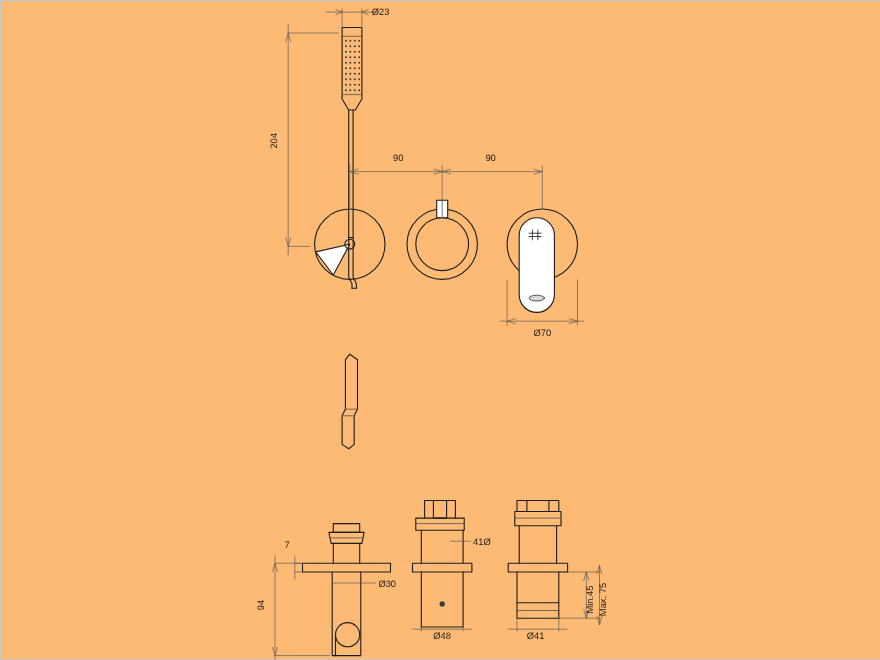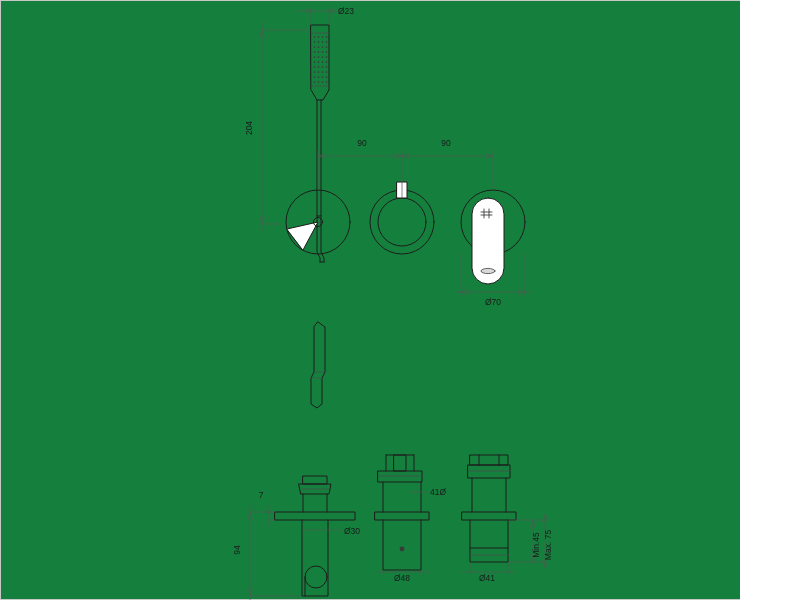--- a/index.html
+++ b/index.html
@@ -5,23 +5,23 @@
   html, body {
     margin: 0;
     padding: 0;
     background: #ffffff;
   }
   body {
     font-family: "Liberation Sans", sans-serif;
   }
   #stage {
     position: relative;
-    width: 740px;
+    width: 800px;
     height: 600px;
-    background: #15803d;
+    background: #fdba74;
     overflow: hidden;
   }
   #stage svg {
     position: absolute;
     left: 0;
     top: 0;
   }
   .dimtext {
     font-family: "Liberation Sans", sans-serif;
     font-size: 8.5px;

